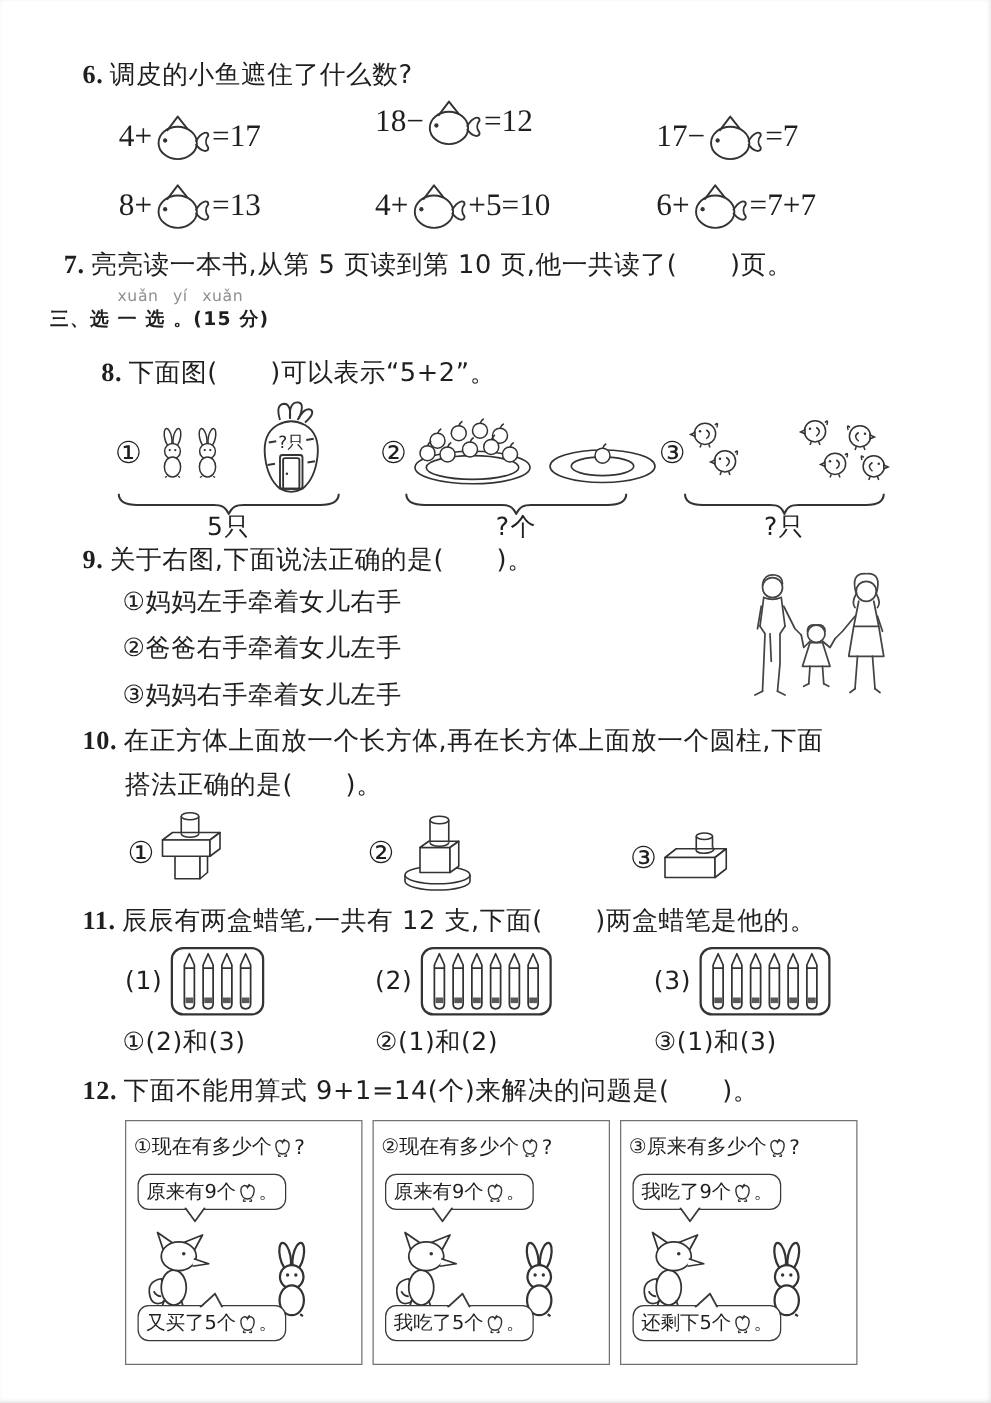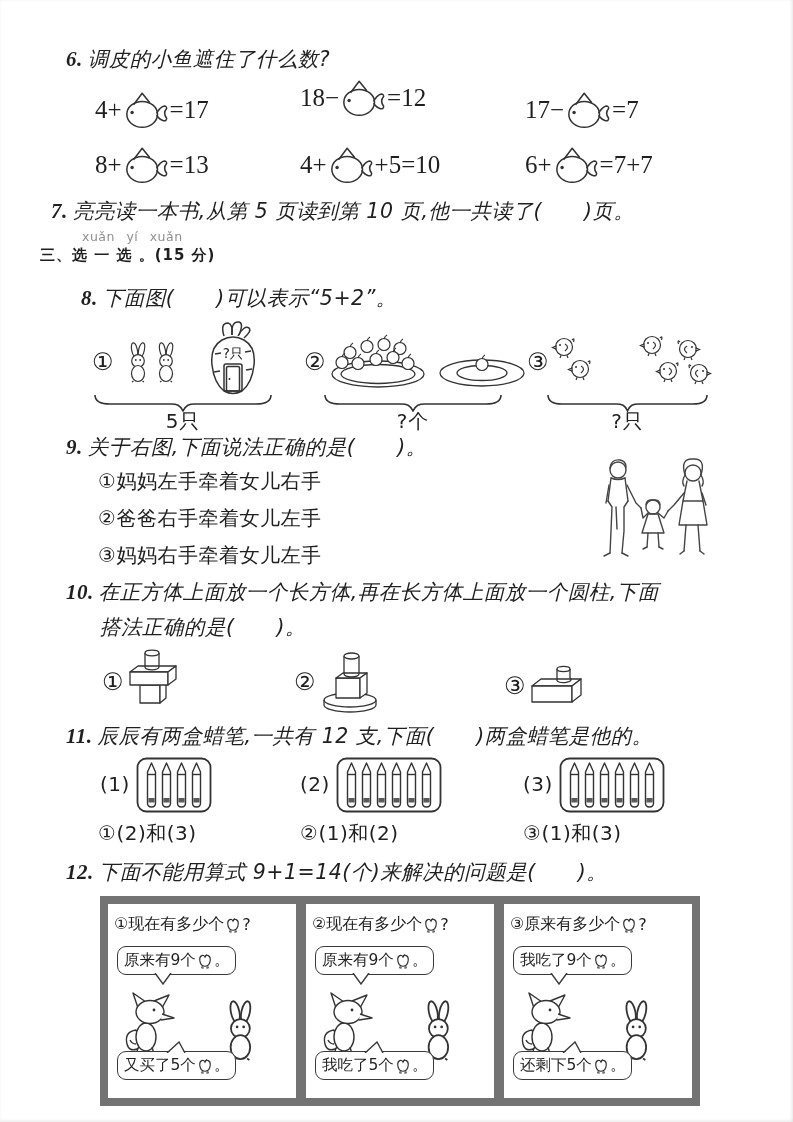--- a/index.html
+++ b/index.html
@@ -3,32 +3,32 @@
 <meta charset="utf-8">
 <style>
   html,body{margin:0;padding:0;background:#e8e8e8;}
   .page{
     position:relative;width:793px;height:1122px;background:#ffffff;
     margin:0 auto;overflow:hidden;
     font-family:"DejaVu Sans",sans-serif;color:#1f1f1f;
     box-shadow:inset -2px 0 3px rgba(0,0,0,.06), inset 0 -2px 3px rgba(0,0,0,.05);
   }
   .abs{position:absolute;}
-  .qtitle{font-size:20.5px;letter-spacing:.5px;white-space:nowrap;font-style:italic;}
+  .qtitle{font-size:20.5px;letter-spacing:.5px;white-space:nowrap;}
   .qnum{font-family:"Liberation Serif",serif;font-weight:bold;font-size:21px;margin-right:5px;}
   .qtext{font-weight:500;}
   .fish-eq{display:inline-flex;align-items:center;height:52px;white-space:nowrap;}
   .eqnum{font-family:"Liberation Serif",serif;font-size:25px;}
   .fish{margin:0 1px;}
   .pinyin{font-size:12.5px;color:#8f8f8f;word-spacing:7px;letter-spacing:.5px;}
   .sectitle{font-size:15px;font-weight:bold;letter-spacing:1px;white-space:nowrap;}
   .figmark{font-size:24px;line-height:1;}
   .caption{font-size:20px;text-align:center;letter-spacing:1px;}
   .opt{font-size:20px;letter-spacing:.5px;white-space:nowrap;}
-  .panel{position:absolute;top:896px;width:188px;height:194px;border:8px solid #737373;background:#fff;}
+  .panel{position:absolute;top:896px;width:188px;height:194px;border:1px solid #737373;background:#fff;}
   .p-q{position:absolute;top:10px;left:6px;font-size:16px;white-space:nowrap;display:flex;align-items:center;}
   .bubble{position:absolute;display:inline-flex;align-items:center;padding:3px 6px;
           border:1.5px solid #3a3a3a;border-radius:9px;font-size:15.5px;background:#fff;white-space:nowrap;}
   .b-top{top:42px;left:9px;text-align:center;}
   .b-bot{top:147px;left:9px;}
   .tail{position:absolute;}
   .peach-sm{margin:0 2px;flex:0 0 auto;}
   svg{display:block;}
 </style>
 </head>
@@ -133,21 +133,21 @@
     <svg class="fish" width="46" height="41" viewBox="0 0 48 42">
         <use href="#fish-shape"></use>
       </svg>
     <span class="eqnum">=7+7</span>
   </div>
 
   <div class="abs qtitle" style="left:51px;top:197px">
     <span class="qnum">7.</span><span class="qtext">亮亮读一本书,从第 5 页读到第 10 页,他一共读了(　　)页。</span>
   </div>
 
-  <div class="abs pinyin" style="left:82px;top:229px">xuǎn yí xuǎn</div>
+  <div class="abs pinyin" style="left:94px;top:229px">xuǎn yí xuǎn</div>
   <div class="abs sectitle" style="left:40px;top:246px">三、选 一 选 。(15 分)</div>
 
   <div class="abs qtitle" style="left:81px;top:284px">
     <span class="qnum">8.</span><span class="qtext">下面图(　　)可以表示“5+2”。</span>
   </div>
 
   <span class="abs figmark" style="left:92px;top:350px">①</span>
   <svg class="abs" style="left:124px;top:341px" width="56" height="42" viewBox="0 0 56 42">
     <use href="#rabbit-shape" x="2" y="1"></use>
     <use href="#rabbit-shape" x="30" y="1"></use>

